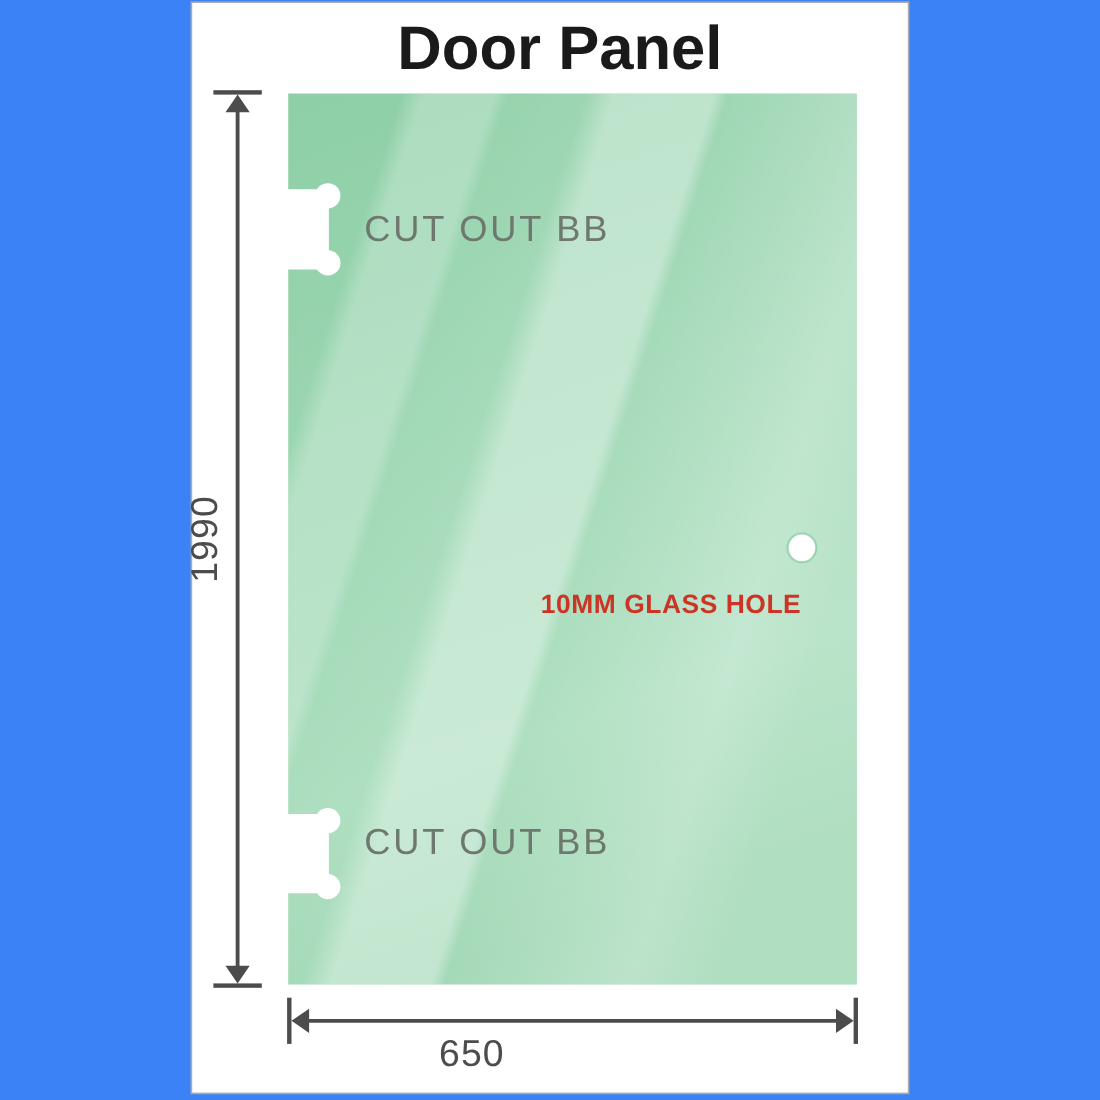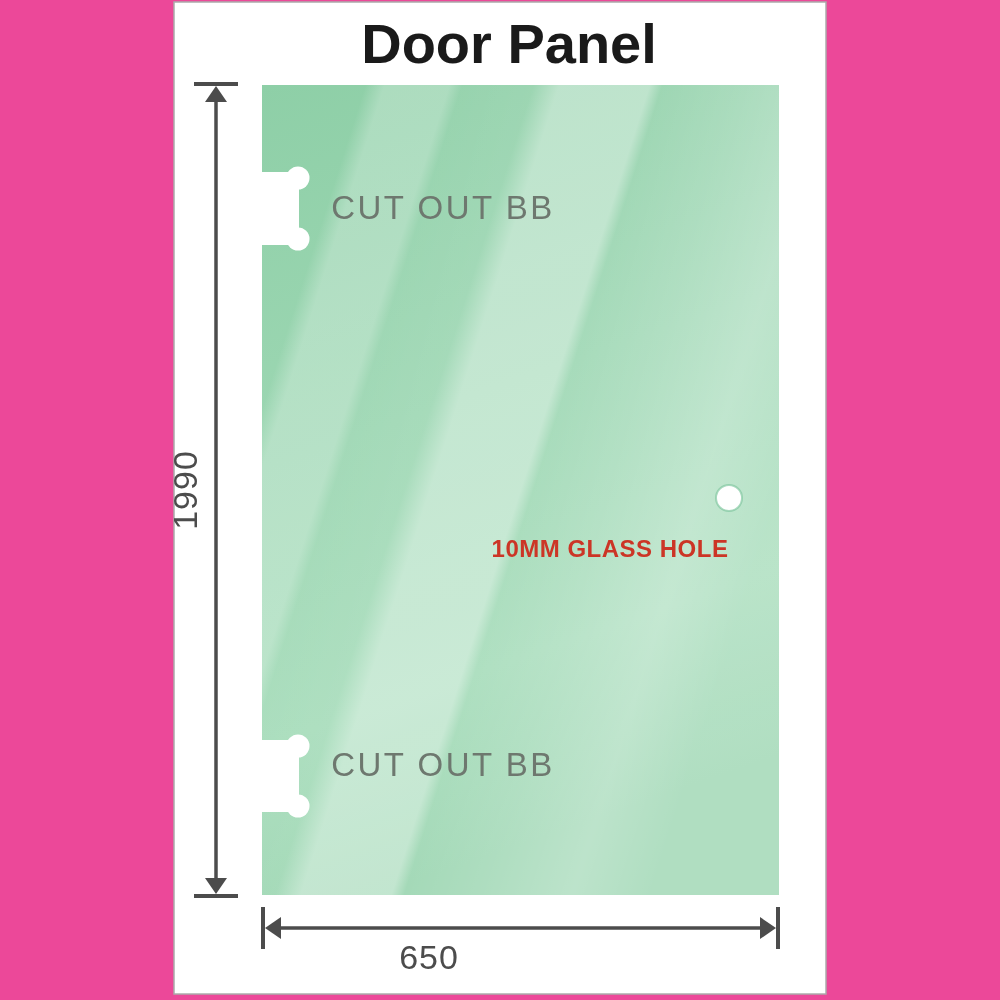--- a/index.html
+++ b/index.html
@@ -1,20 +1,20 @@
 <!DOCTYPE html>
 <html><head>
 <meta charset="utf-8">
 <style>
   html, body { margin: 0; padding: 0; background: #ffffff; }
   .page {
     position: relative;
     width: 1000px;
     height: 1000px;
-    background: #ec4899;
+    background: #3b82f6;
     font-family: "Liberation Sans", sans-serif;
     overflow: hidden;
   }
   svg text { font-family: "Liberation Sans", sans-serif; }
   .title-text {
     font-size: 56px;
     font-weight: 700;
     letter-spacing: 0px;
   }
   .cutout-label {

